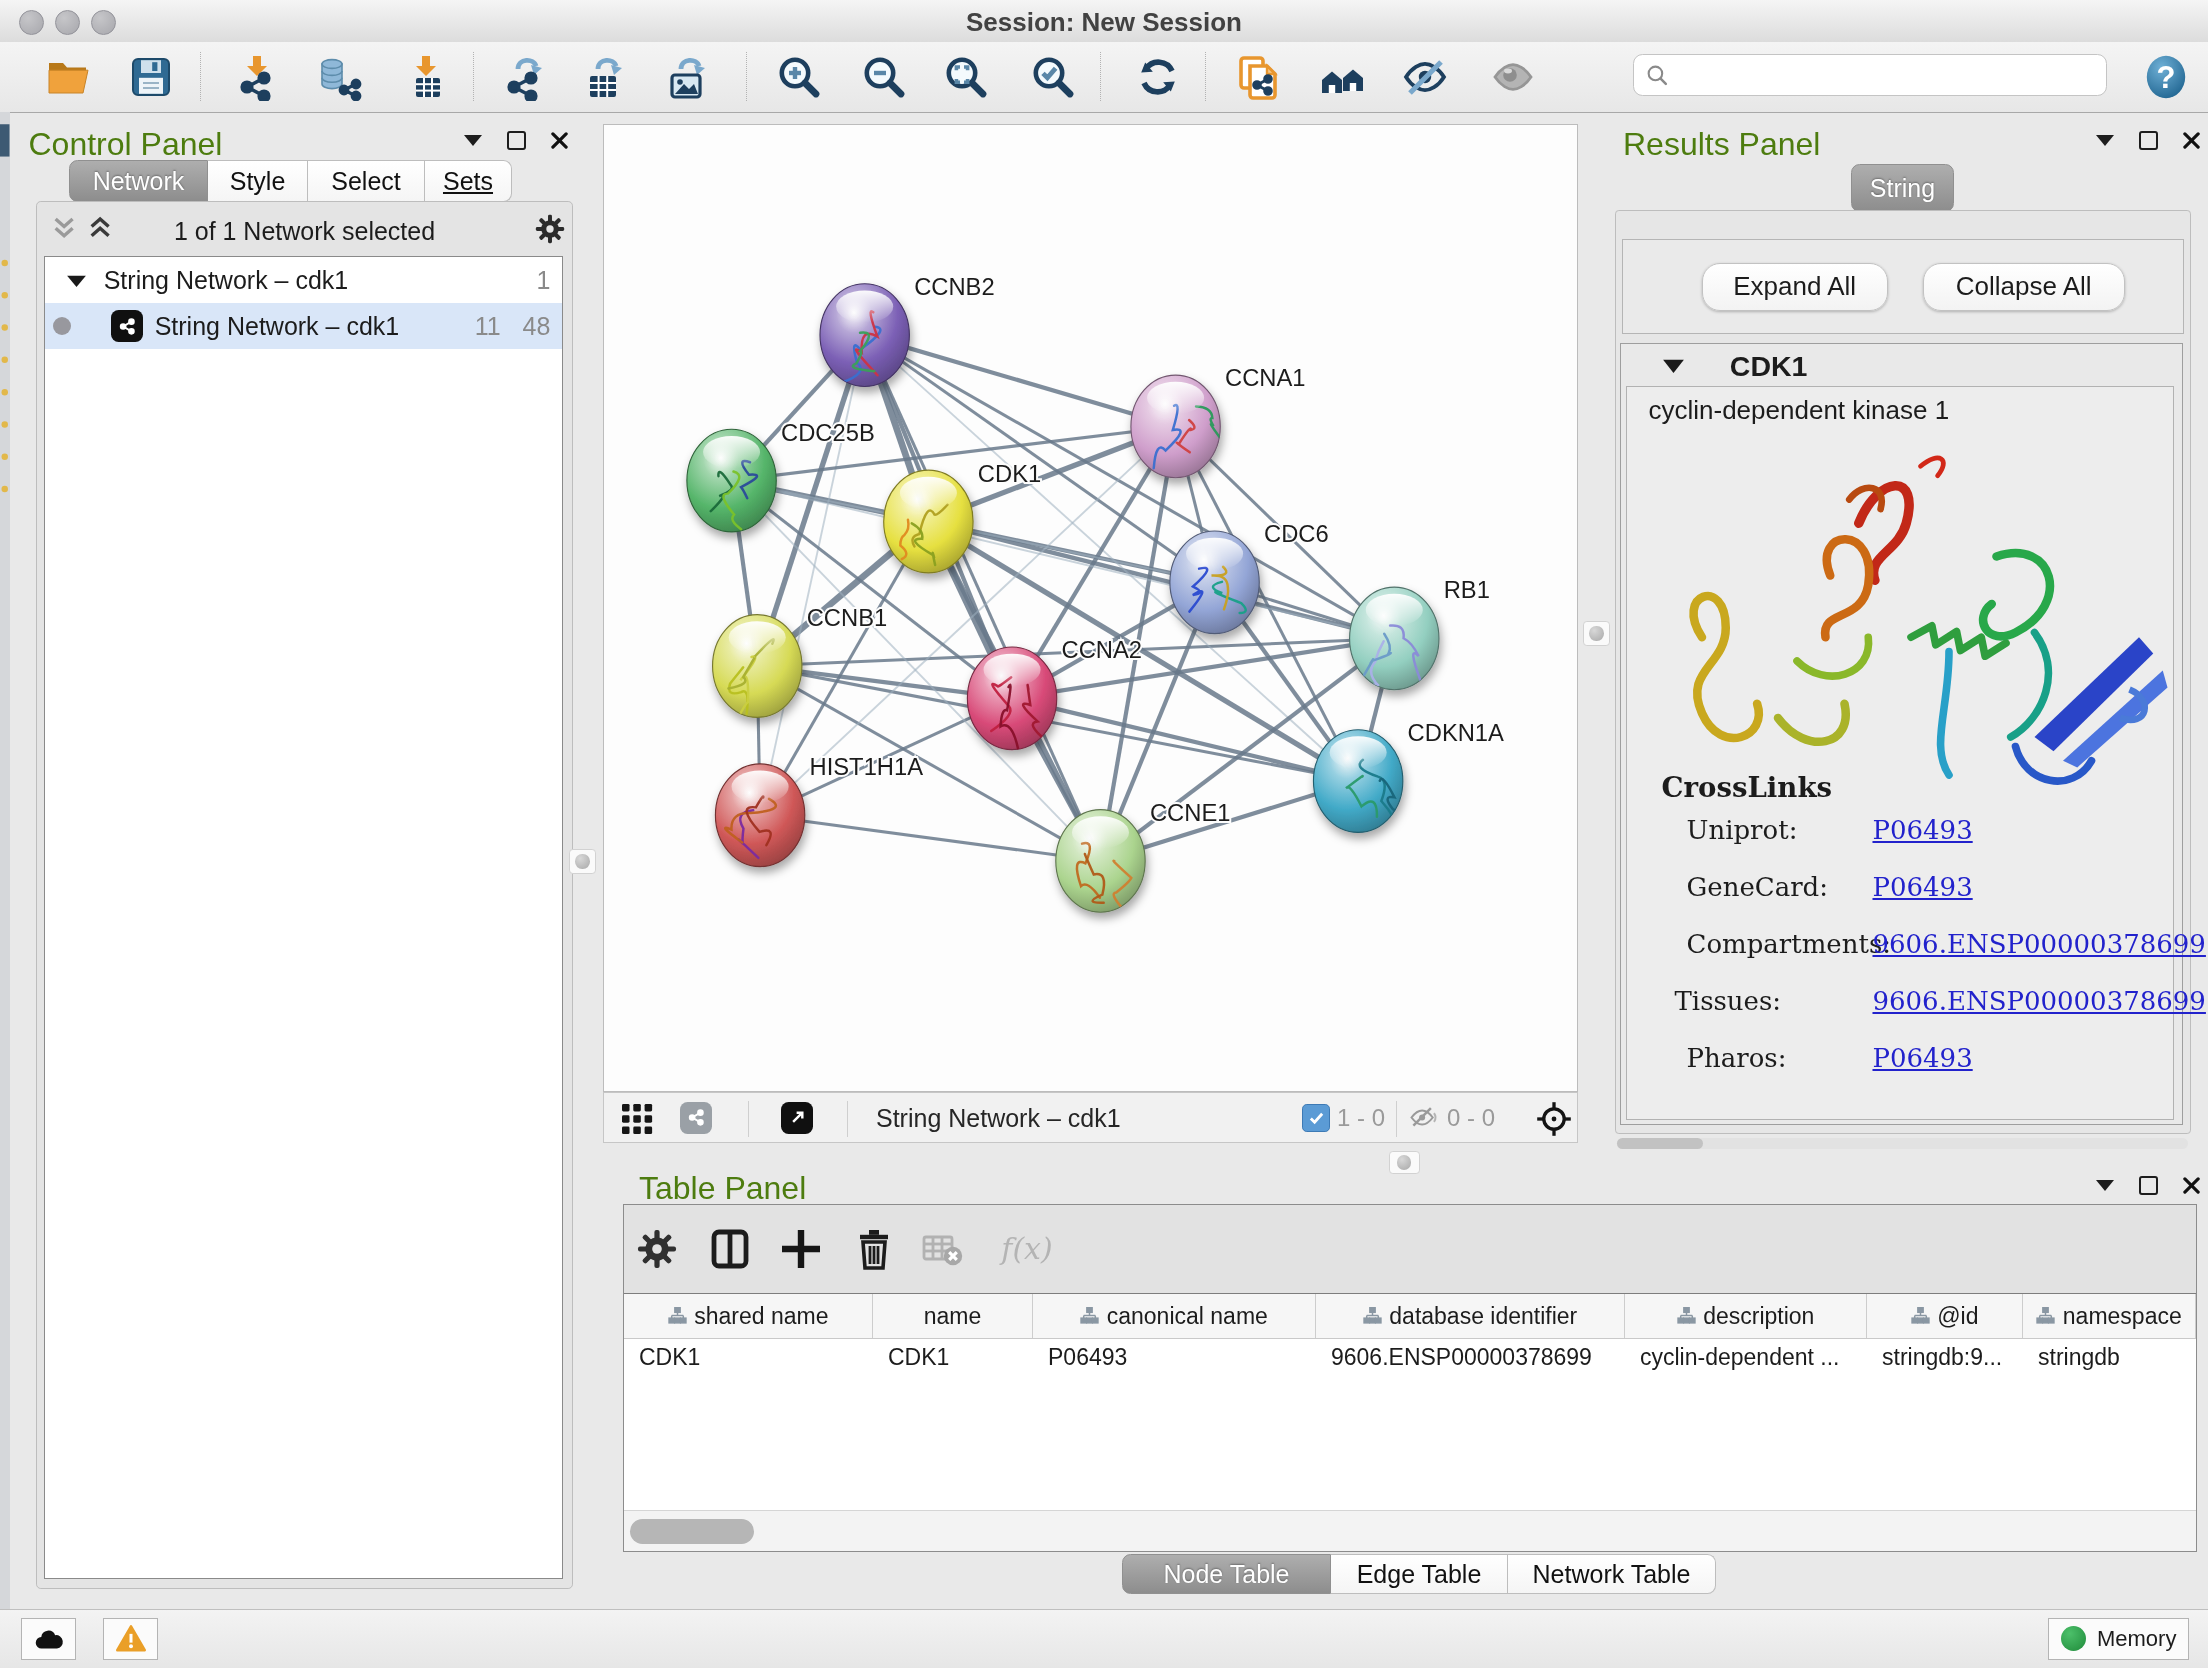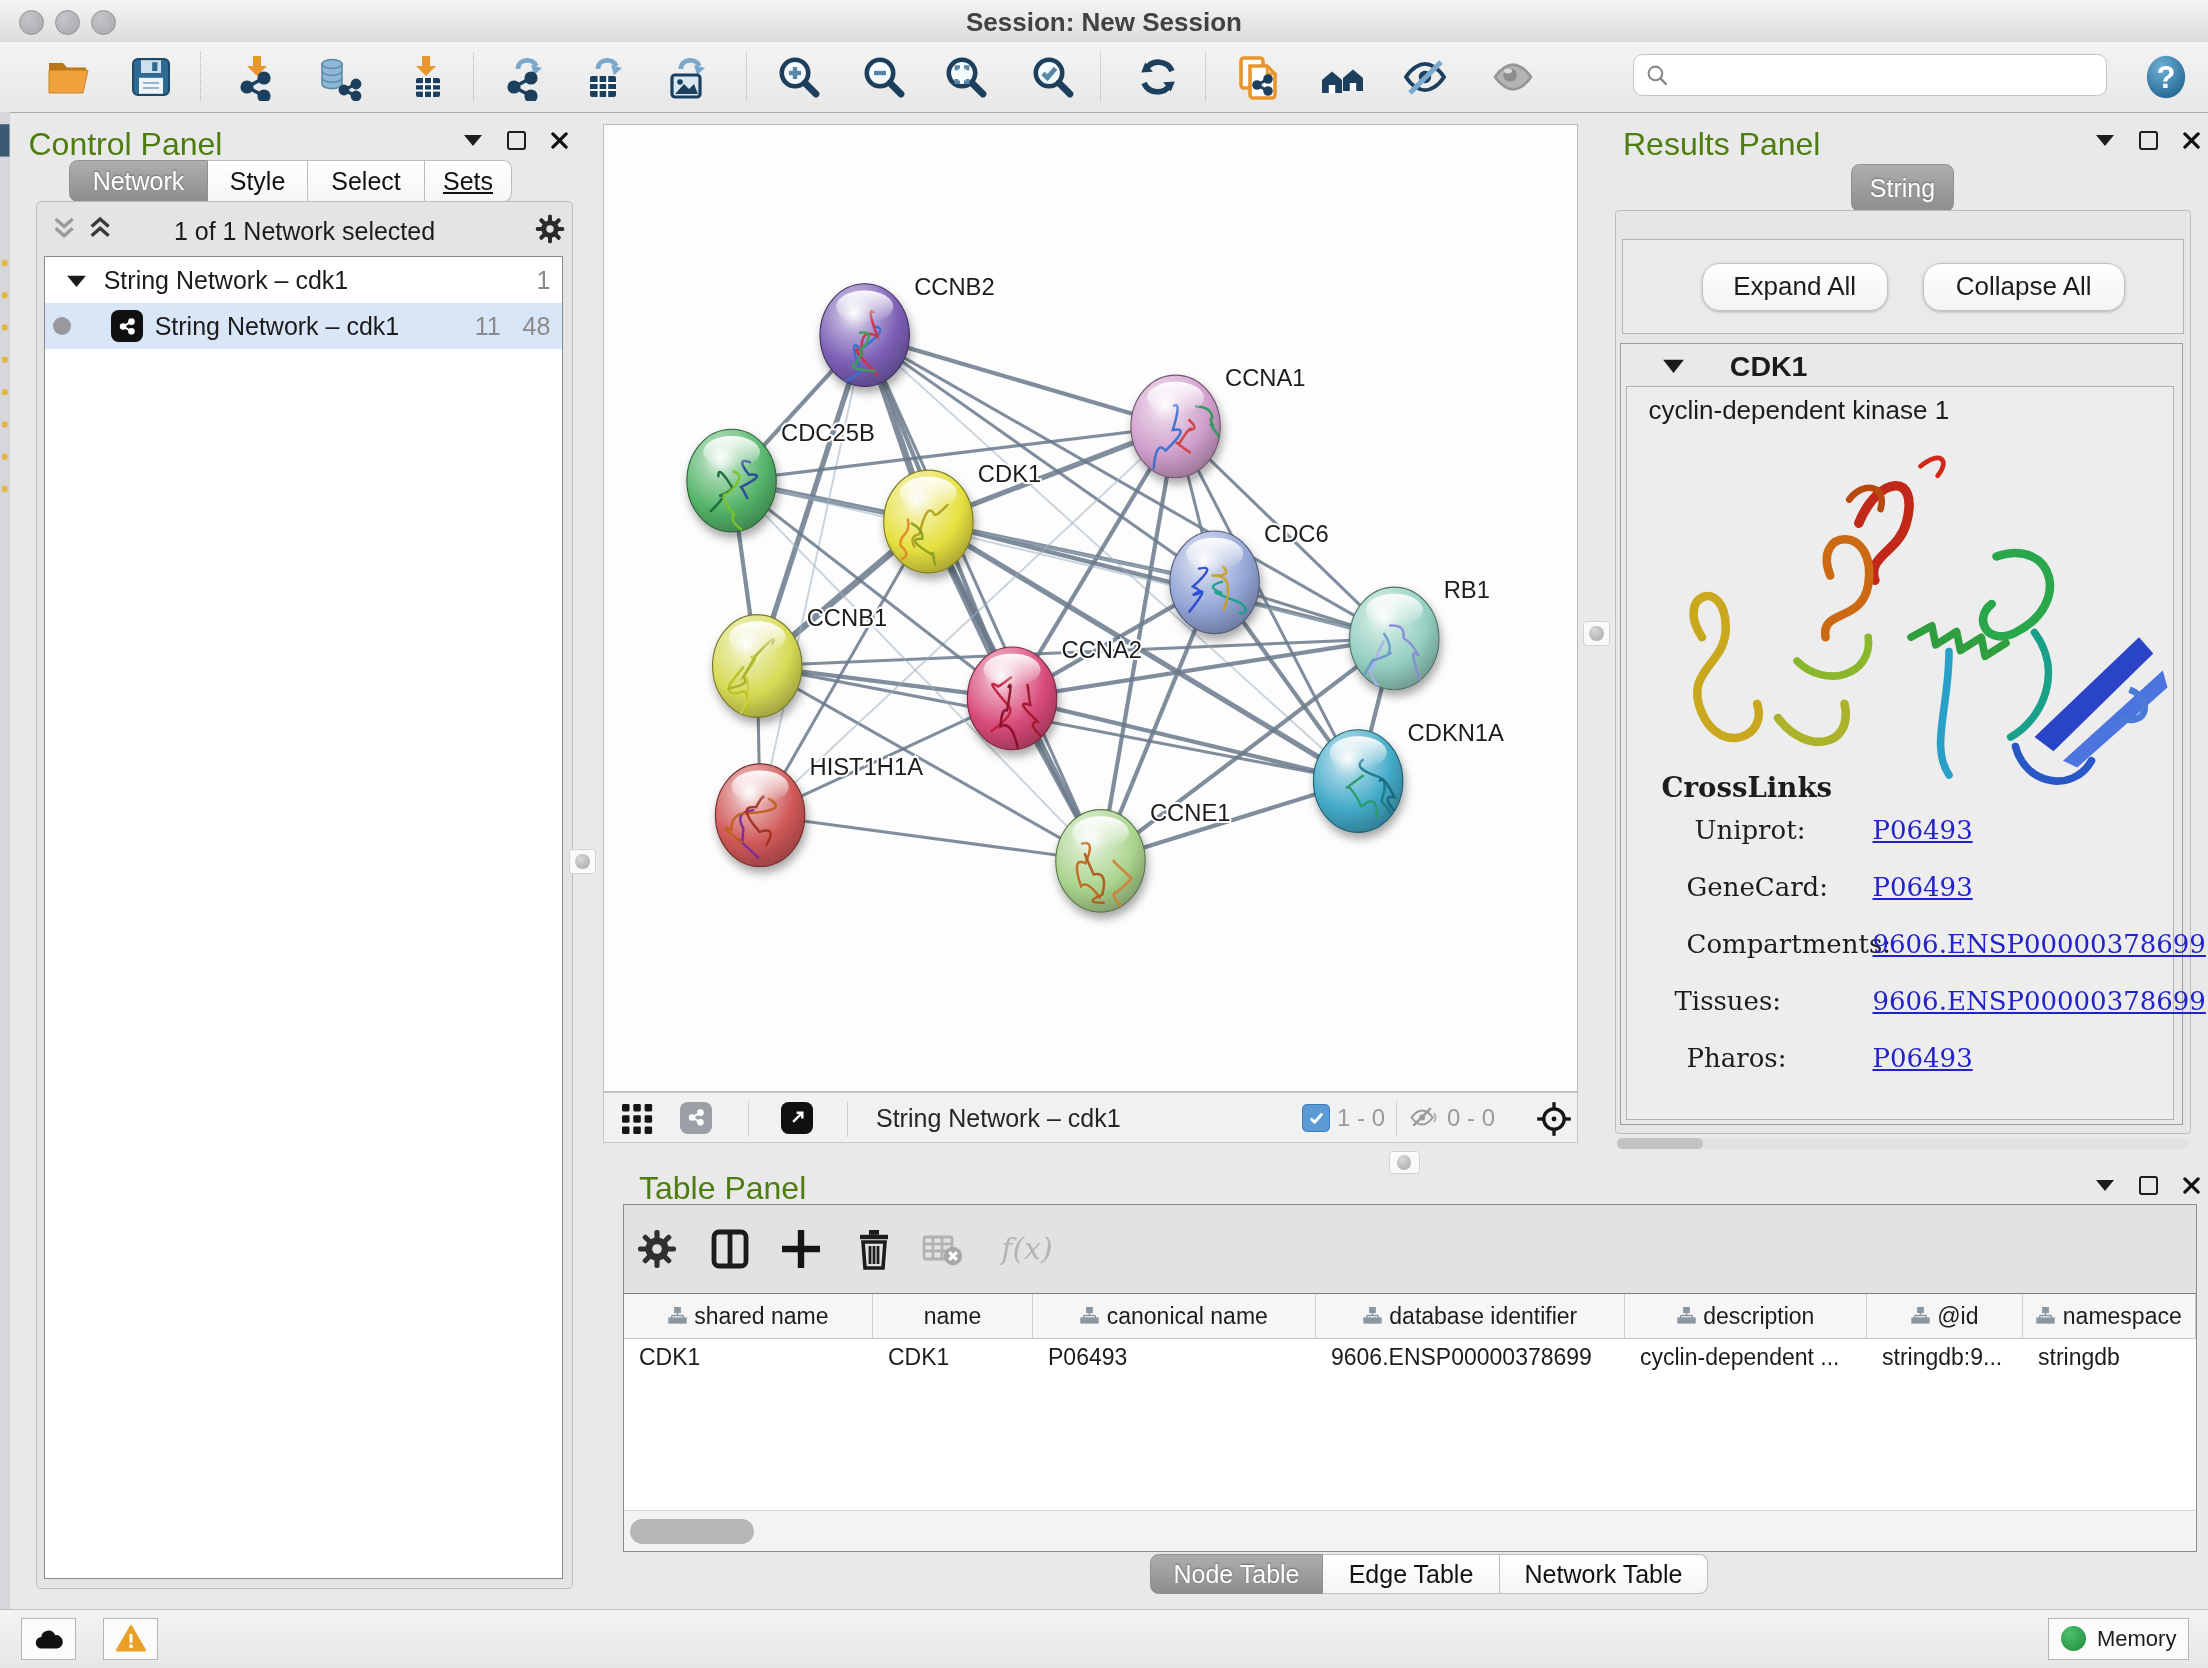--- a/index.html
+++ b/index.html
@@ -751,21 +751,21 @@
           <path d="M400 330 C410 370,460 380,480 345" stroke="#2858c8" stroke-width="8"></path>
           <path d="M330 230 C330 290,310 330,330 360" stroke="#28a0c8" stroke-width="8"></path>
         </g>
         <polygon points="420,320 530,215 545,232 440,335" fill="#2a44c8"></polygon>
         <polygon points="450,345 555,250 560,268 465,352" fill="#3a66dd" opacity="0.9"></polygon>
         <path d="M510 300 C540 310,545 280,520 270" stroke="#4a7ad8" stroke-width="7" fill="none"></path>
       </svg>
       <div class="abs" style="left:34px;top:384px;font-family:'DejaVu Serif','Liberation Serif',serif;font-size:27.6px;font-weight:bold">CrossLinks</div>
       <div id="xlinks">
           <div class="xlrow" style="top: 428px;">
-            <span style="position: absolute; left: 67px;">Uniprot:</span>
+            <span style="position: absolute; left: 59px;">Uniprot:</span>
             <a href="#" style="position: absolute; left: 245px;">P06493</a>
           </div>
           <div class="xlrow" style="top: 485px;">
             <span style="position: absolute; left: 59px;">GeneCard:</span>
             <a href="#" style="position: absolute; left: 245px;">P06493</a>
           </div>
           <div class="xlrow" style="top: 542px;">
             <span style="position: absolute; left: 59px;">Compartments:</span>
             <a href="#" style="position: absolute; left: 245px;">9606.ENSP00000378699</a>
           </div>
@@ -948,21 +948,21 @@
       <div class="td" style="width: 309px;">9606.ENSP00000378699</div>
       <div class="td" style="width: 242px;">cyclin-dependent ...</div>
       <div class="td" style="width: 156px;">stringdb:9...</div>
       <div class="td" style="width: 173px;">stringdb</div>
     </div>
   <div class="hscroll">
       <i></i>
     </div>
 </div>
 <div class="segtabs" id="table-tabs" style="left:1122px;top:1554px;height:40px">
-    <span class="tab sel" style="width: 173px; margin-left: 28px;">Node Table</span>
+    <span class="tab sel" style="width: 209px;">Node Table</span>
     <span class="tab" style="width: 177px;">Edge Table</span>
     <span class="tab" style="width: 208px;">Network Table</span>
   </div>
 
 <div class="abs statusbar">
   <span class="sbtn" style="left:21px;width:55px">
     <svg width="32" height="25" viewBox="0 0 24 17">
         <path d="M6.5 16a4.3 4.3 0 0 1-.3-8.6A5.4 5.4 0 0 1 16.6 6 4 4 0 0 1 18 16z" fill="#111"></path>
       </svg>
   </span>

